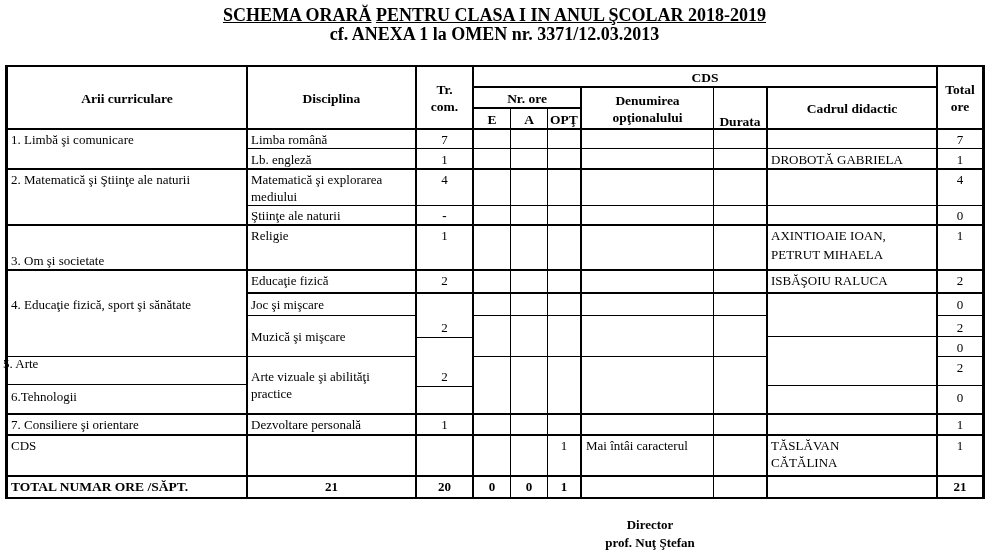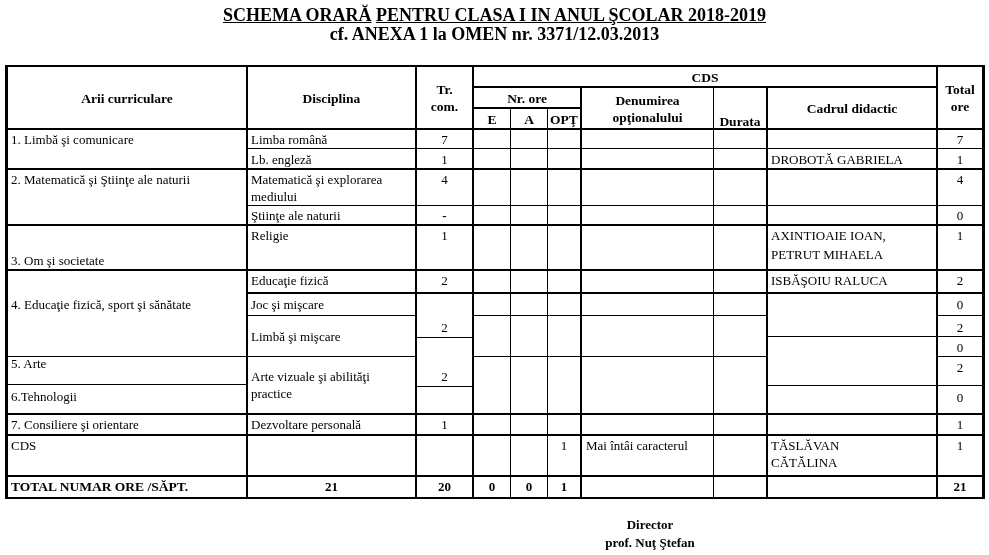--- a/index.html
+++ b/index.html
@@ -102,34 +102,34 @@
   <div class="cell hdr" style="left:768px;top:88px;width:168px;height:41px;">Cadrul didactic</div>
   <div class="cell hdr" style="left:938px;top:67px;width:44px;height:62px;flex-direction:column;padding:0;">
     <span>Total</span>
     <span>ore</span>
   </div>
 
   <div class="cell" style="left:8px;top:131px;width:238px;">1. Limbă şi comunicare</div>
   <div class="cell" style="left:8px;top:171px;width:238px;">2. Matematică şi Ştiinţe ale naturii</div>
   <div class="cell" style="left:8px;top:252px;width:238px;">3. Om şi societate</div>
   <div class="cell" style="left:8px;top:296px;width:238px;">4. Educaţie fizică, sport şi sănătate</div>
-  <div class="cell" style="left:8px;top:355px;width:238px;">5. Arte</div>
+  <div class="cell" style="left:0;top:355px;width:238px;">5. Arte</div>
   <div class="cell" style="left:8px;top:388px;width:238px;">6.Tehnologii</div>
   <div class="cell" style="left:8px;top:416px;width:238px;">7. Consiliere şi orientare</div>
   <div class="cell" style="left:8px;top:437px;width:238px;">CDS</div>
   <div class="cell b" style="left:8px;top:478px;width:238px;font-size:13.5px;">TOTAL NUMAR ORE /SĂPT.</div>
 
   <div class="cell" style="left:248px;top:131px;width:167px;">Limba română</div>
   <div class="cell" style="left:248px;top:151px;width:167px;">Lb. engleză</div>
   <div class="cell" style="left:248px;top:171px;width:167px;">Matematică şi explorarea mediului</div>
   <div class="cell" style="left:248px;top:207px;width:182px;">Ştiinţe ale naturii</div>
   <div class="cell" style="left:248px;top:227px;width:167px;">Religie</div>
   <div class="cell" style="left:248px;top:272px;width:167px;">Educaţie fizică</div>
   <div class="cell" style="left:248px;top:296px;width:167px;">Joc şi mişcare</div>
-  <div class="cell" style="left:248px;top:328px;width:167px;">Limbă şi mişcare</div>
+  <div class="cell" style="left:248px;top:328px;width:167px;">Muzică şi mişcare</div>
   <div class="cell" style="left:248px;top:368px;width:167px;">Arte vizuale şi abilităţi practice</div>
   <div class="cell" style="left:248px;top:416px;width:167px;">Dezvoltare personală</div>
   <div class="cell c b" style="left:248px;top:478px;width:167px;">21</div>
 
   <div class="cell c" style="left:417px;top:131px;width:55px;">7</div>
   <div class="cell c" style="left:417px;top:151px;width:55px;">1</div>
   <div class="cell c" style="left:417px;top:171px;width:55px;">4</div>
   <div class="cell c b" style="left:417px;top:207px;width:55px;">-</div>
   <div class="cell c" style="left:417px;top:227px;width:55px;">1</div>
   <div class="cell c" style="left:417px;top:272px;width:55px;">2</div>

